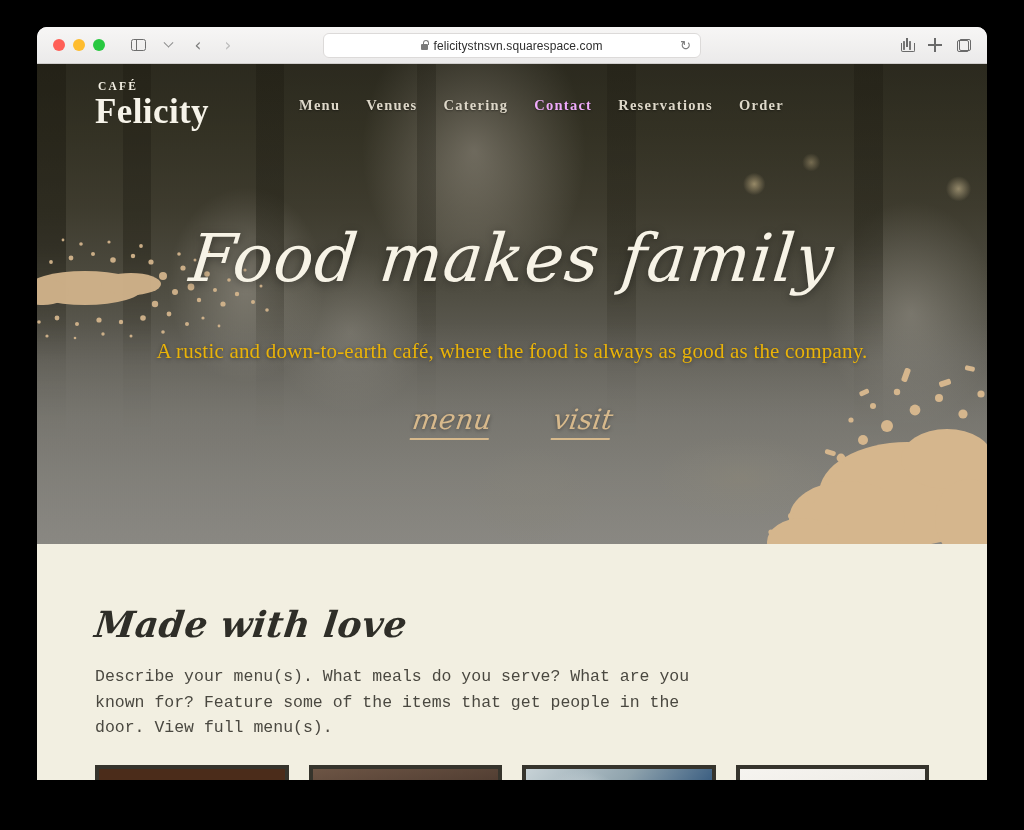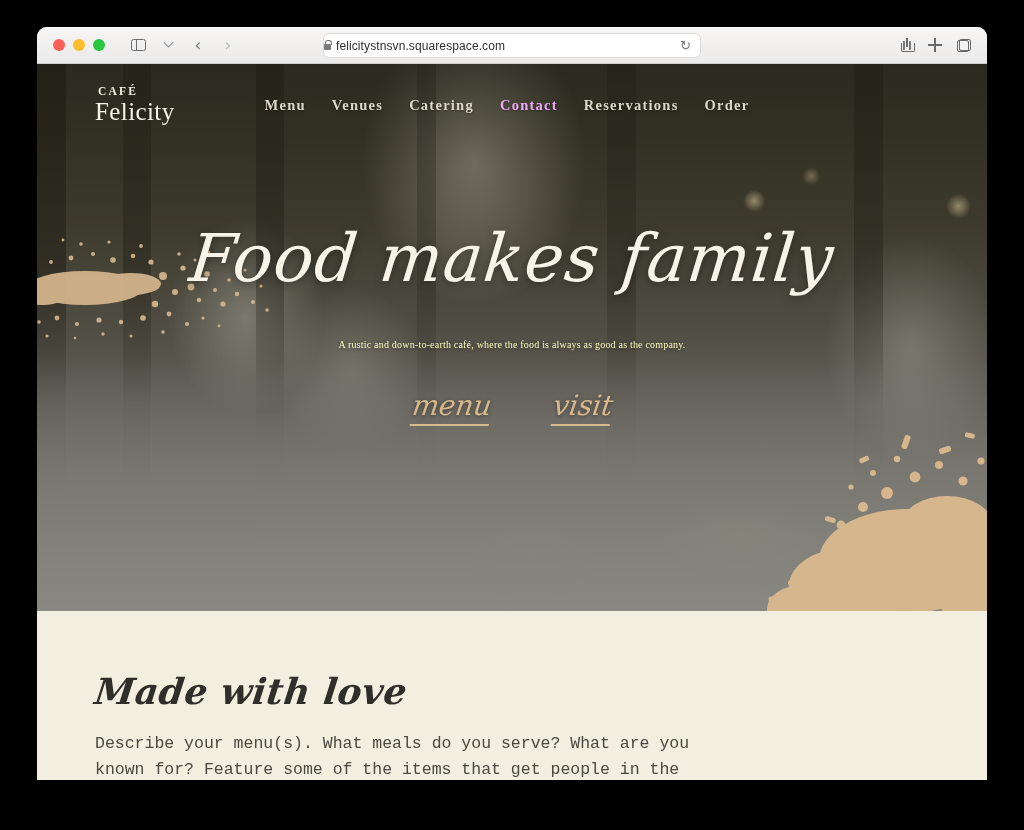--- a/index.html
+++ b/index.html
@@ -83,21 +83,21 @@
     left: 50%;
     transform: translateX(-50%);
     top: 6px;
     width: 378px;
     height: 25px;
     background: #ffffff;
     border: 1px solid #dcdad9;
     border-radius: 6px;
     display: flex;
     align-items: center;
-    justify-content: flex-start;
+    justify-content: center;
   }
   .url-inner { display: flex; align-items: center; gap: 5px; }
   .lock {
     width: 7px; height: 6px;
     background: #7a7a7a;
     border-radius: 1px;
     position: relative;
     margin-top: 2px;
   }
   .lock::before {
@@ -171,21 +171,21 @@
     position: relative;
     width: 950px;
     height: 716px;
     overflow: hidden;
     background: #f2efe1;
   }
 
   
   .hero {
     position: relative;
-    height: 547px;
+    height: 480px;
     overflow: hidden;
     background: #3b3a2e;
   }
   .hero-photo {
     position: absolute; inset: 0;
     background:
       radial-gradient(ellipse 180px 230px at 46% 18%, rgba(232,222,206,0.62), rgba(232,222,206,0) 62%),
       radial-gradient(ellipse 120px 150px at 22% 46%, rgba(206,199,186,0.55), rgba(206,199,186,0) 65%),
       radial-gradient(ellipse 130px 170px at 92% 52%, rgba(196,190,178,0.50), rgba(196,190,178,0) 66%),
       radial-gradient(ellipse 110px 120px at 33% 56%, rgba(188,182,170,0.42), rgba(188,182,170,0) 68%),
@@ -264,25 +264,25 @@
     font-size: 11.5px;
     letter-spacing: 2.2px;
     color: #f4f0e4;
     font-weight: 700;
     display: block;
     margin-left: 3px;
     margin-bottom: 2px;
   }
   .logo-name {
     font-family: "Liberation Serif", serif;
-    font-size: 25px;
+    font-size: 35px;
     color: #f6f3e9;
     letter-spacing: 0.4px;
     display: block;
-    font-weight: 400;
+    font-weight: 700;
   }
 
   .site-nav {
     display: flex;
     align-items: center;
     gap: 26px;
     margin-left: 90px;
   }
   .nav-link {
     font-family: "Liberation Serif", serif;
@@ -326,22 +326,22 @@
     font-size: 66px;
     color: #f7f3e6;
     letter-spacing: 1px;
     line-height: 1.05;
     text-shadow: 0 2px 8px rgba(0,0,0,0.35);
     transform: skewX(-6deg);
   }
   .hero-sub {
     margin-top: 46px;
     font-family: "Liberation Serif", serif;
-    font-size: 10px;
-    color: #fef9c3;
+    font-size: 21px;
+    color: #eab308;
     letter-spacing: 0.2px;
     text-shadow: 0 1px 4px rgba(0,0,0,0.45);
   }
   .hero-links {
     margin-top: 42px;
     display: flex;
     justify-content: center;
     gap: 62px;
   }
   .hero-link {

